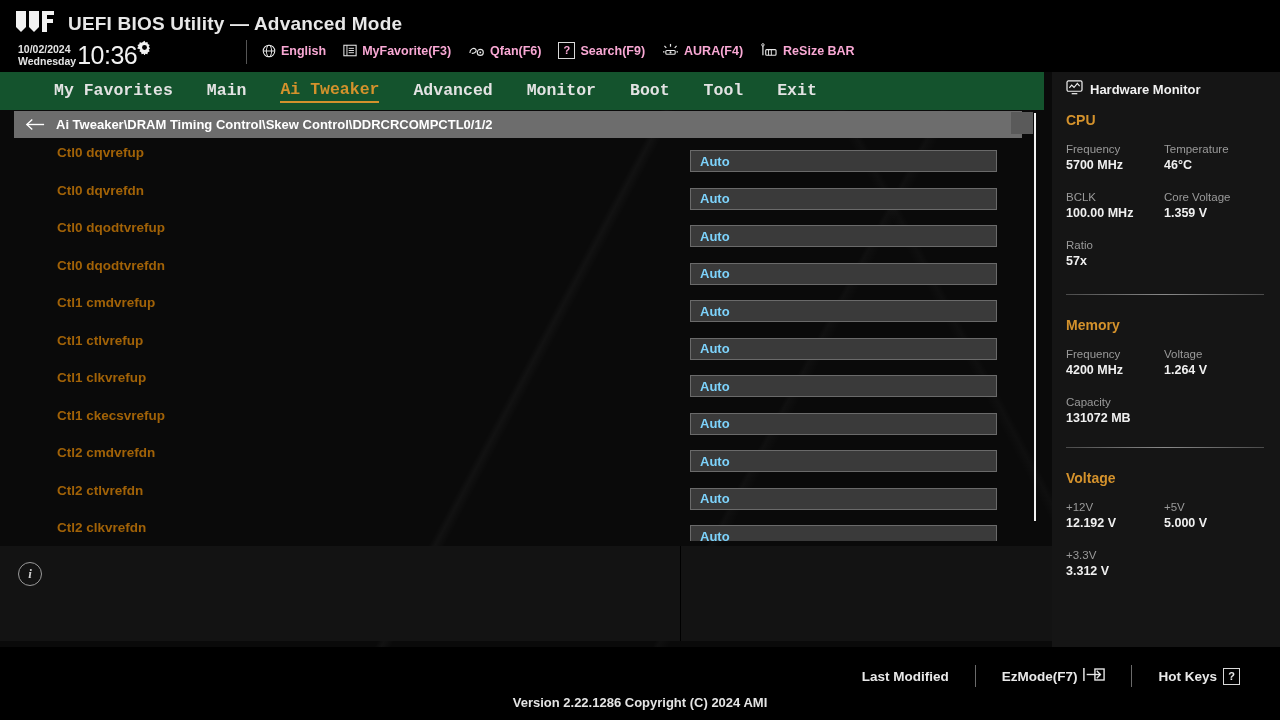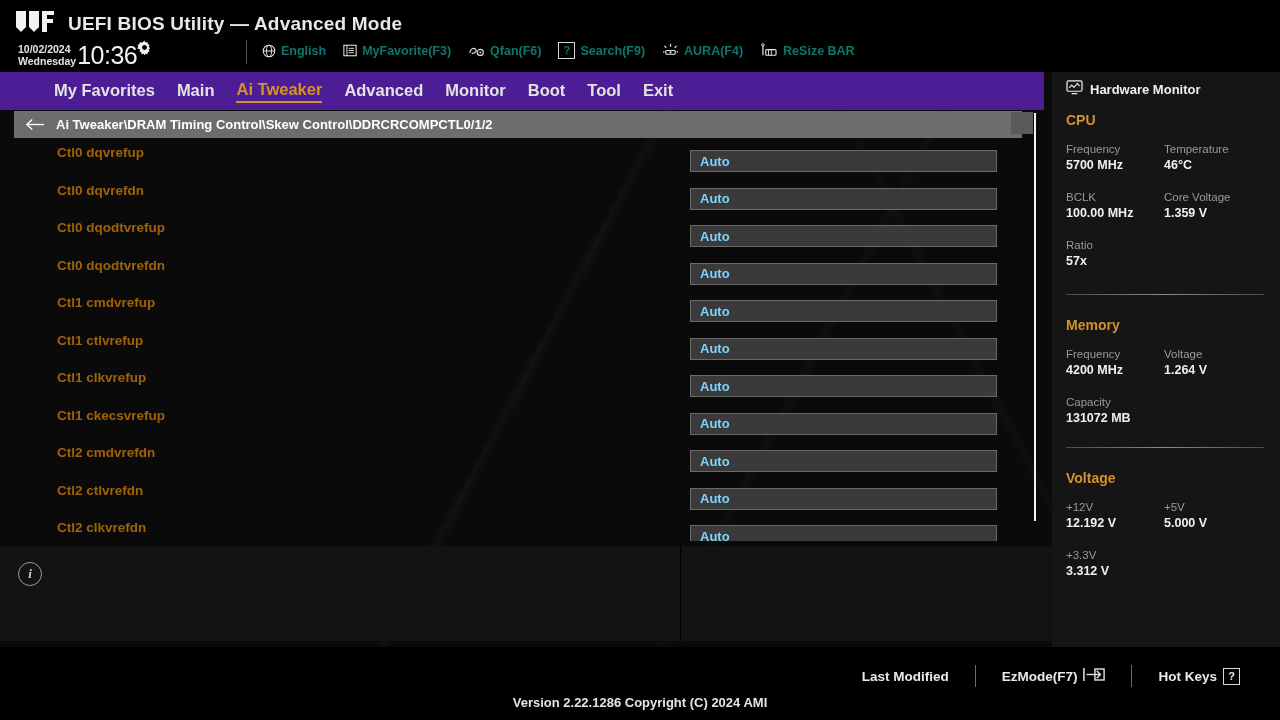--- a/index.html
+++ b/index.html
@@ -50,33 +50,34 @@
   .hdr-sep {
     position: absolute; left: 246px; top: 40px;
     width: 1px; height: 24px; background: #555;
   }
   .hdr-tools {
     position: absolute; left: 262px; top: 42px;
     display: flex; align-items: center; gap: 17px;
   }
   .tool {
     display: flex; align-items: center; gap: 5px;
-    font-size: 12.5px; color: #0f766e; font-weight: bold;
+    font-size: 12.5px; color: #f9a8d4; font-weight: bold;
     cursor: pointer;
   }
   .tool svg { display: block; }
 
   
   .menubar {
     position: absolute; left: 0; top: 72px; width: 1044px; height: 38px;
-    background: #4c1d95;
+    background: #14532d;
     display: flex; align-items: center;
     padding-left: 54px;
-    gap: 22px;
+    gap: 34px;
     z-index: 5;
+    font-family: Liberation Mono, monospace;
   }
   .menu-item {
     font-size: 16.5px; color: #e3e3e3; font-weight: bold;
     cursor: pointer; padding-bottom: 2px;
     white-space: nowrap;
   }
   .menu-item.active {
     color: #d4922c;
     border-bottom: 2px solid #d4922c;
   }

